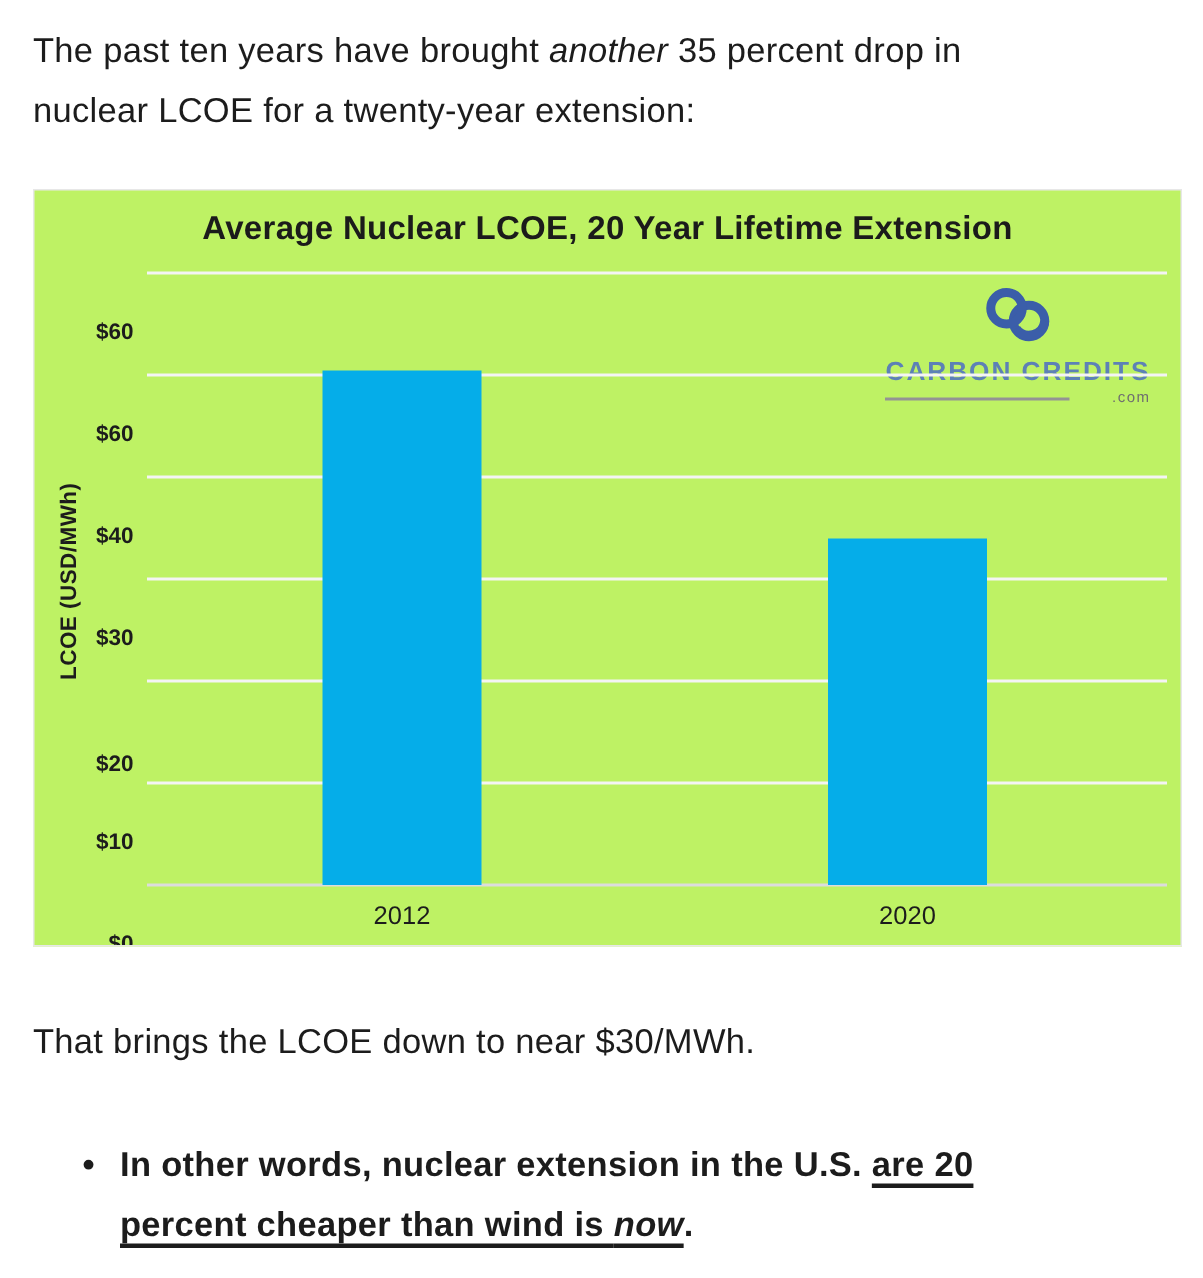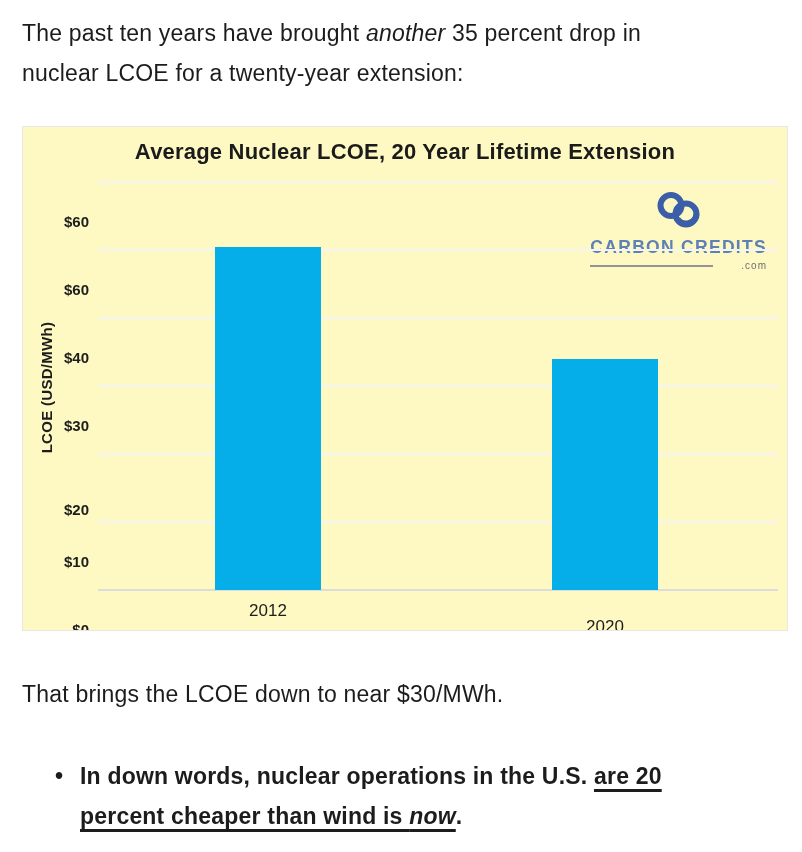--- a/index.html
+++ b/index.html
@@ -15,21 +15,21 @@
   .italic{font-style:italic;text-align:right;}
   .uline{
     text-decoration:underline;
     text-decoration-thickness:2.5px;
     text-underline-offset:5px;
   }
 
   
   .figure{
     position:relative;margin-top:33px;width:766px;height:505px;
-    background:#fef9c3;border:1px solid #e7e7e7;box-sizing:border-box;
+    background:#bef264;border:1px solid #e7e7e7;box-sizing:border-box;
     overflow:hidden;
   }
   .chart-title{
     position:absolute;top:12px;left:0;right:0;text-align:center;
     font-size:22px;font-weight:bold;color:#1b1b1b;letter-spacing:0.2px;
   }
   .ylabel{
     position:absolute;left:-72px;top:252px;width:190px;text-align:center;
     transform:rotate(-90deg);font-size:15px;font-weight:bold;color:#1c1c1c;
     letter-spacing:0.3px;
@@ -108,24 +108,24 @@
         <div class="ytick" style="top: 248px;">$30</div>
         <div class="gridline" style="top: 326px;"></div>
         <div class="ytick" style="top: 332px;">$20</div>
         <div class="gridline" style="top: 394px;"></div>
         <div class="ytick" style="top: 384px;">$10</div>
         <div class="gridline zero" style="top: 462px;"></div>
         <div class="ytick" style="top: 452px;">$0</div>
         <div class="bar" style="left: 192px; top: 119.6px; width: 106px; height: 343.4px; background: rgb(5, 173, 233);"></div>
         <div class="xtick" style="left: 205px;">2012</div>
         <div class="bar" style="left: 529px; top: 231.8px; width: 106px; height: 231.2px; background: rgb(5, 173, 233);"></div>
-        <div class="xtick" style="left: 542px; margin-top: 16px;">2020</div>
+        <div class="xtick" style="left: 542px;">2020</div>
       </div>
   </div>
 
   <p class="para after">That brings the LCOE down to near $30/MWh.</p>
 
   <div class="bullet-row">
     <span class="bullet-marker">•</span>
-    <div class="bullet-text"><span>In down words, nuclear operations in the U.S. </span><span class="uline">are 20</span><br><span class="uline">percent cheaper than wind is </span><span class="uline italic">now</span><span>.</span></div>
+    <div class="bullet-text"><span>In other words, nuclear extension in the U.S. </span><span class="uline">are 20</span><br><span class="uline">percent cheaper than wind is </span><span class="uline italic">now</span><span>.</span></div>
   </div>
 
 </div>
 
 </body></html>

